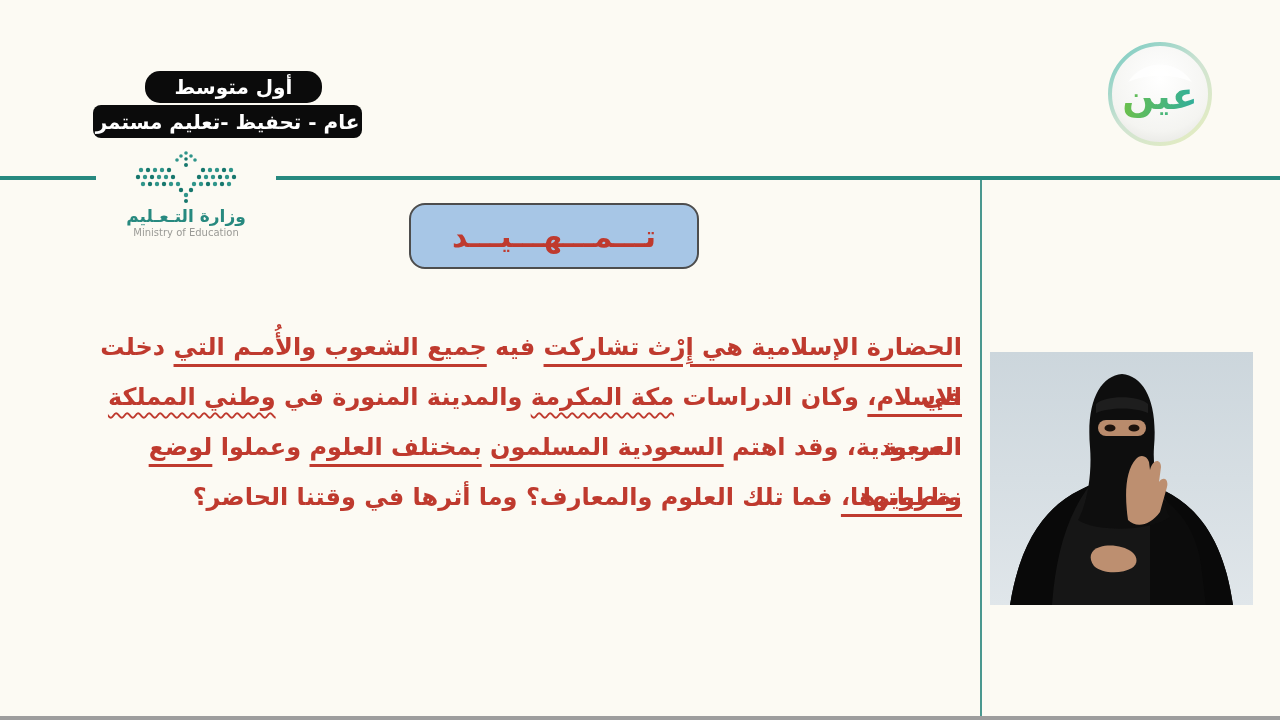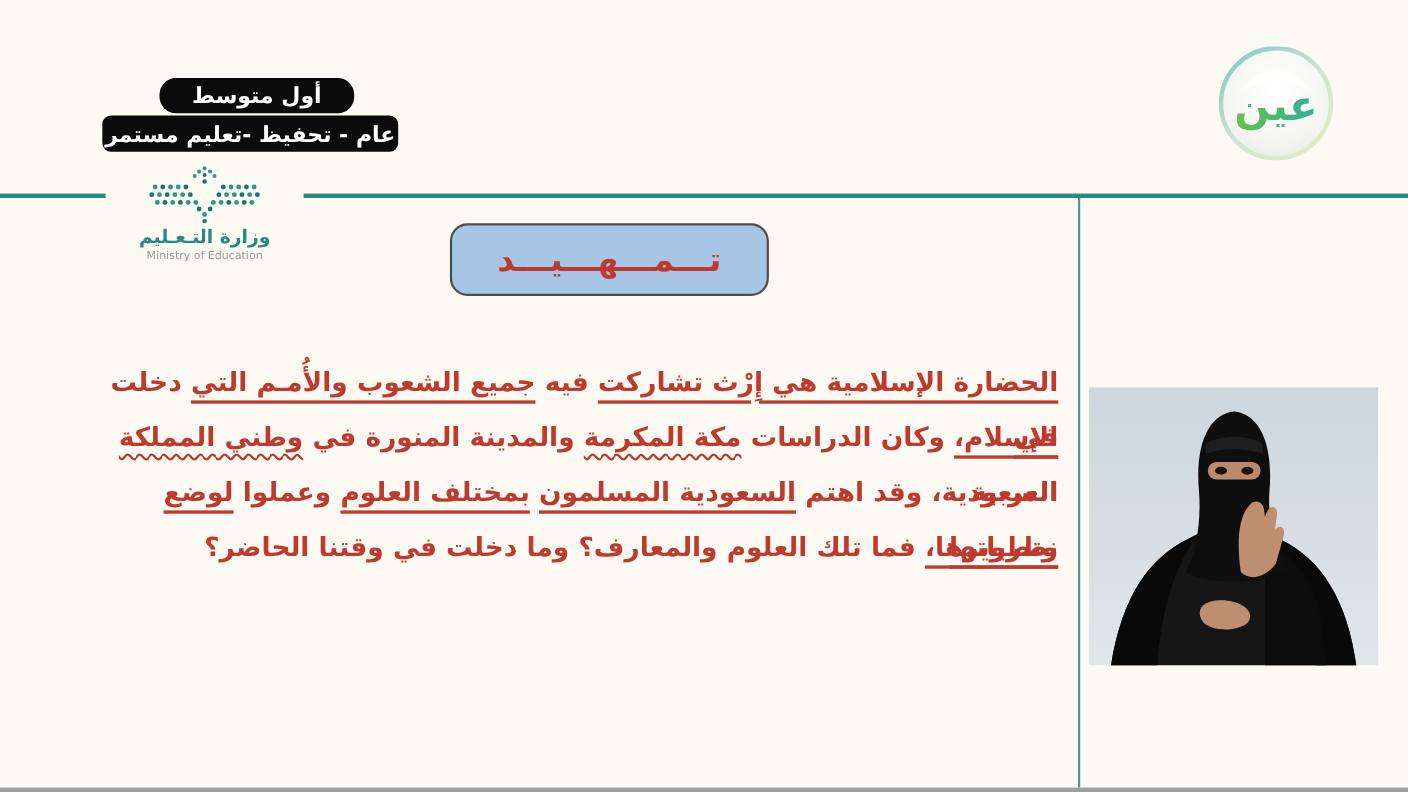--- a/index.html
+++ b/index.html
@@ -147,21 +147,21 @@
 </div>
 
 <div class="tamheed">
   <span>تـــمـــهـــيـــد</span>
 </div>
 
 <div class="paragraph">
     <div class="para-line justify"><span class="u-straight">الحضارة الإسلامية هي إِرْث تشاركت</span><span> فيه </span><span class="u-straight">جميع الشعوب والأُمـم التي</span><span> دخلت </span><span class="u-straight">في</span></div>
     <div class="para-line justify"><span class="u-straight">الإسلام،</span><span> وكان الدراسات </span><span class="u-wavy">مكة المكرمة</span><span> والمدينة المنورة في </span><span class="u-wavy">وطني المملكة</span><span> العربية</span></div>
     <div class="para-line justify"><span>السعودية، وقد اهتم </span><span class="u-straight">السعودية المسلمون</span><span> </span><span class="u-straight">بمختلف العلوم</span><span> وعملوا </span><span class="u-straight">لوضع نظرياتها</span></div>
-    <div class="para-line"><span class="u-straight">وتطويرها،</span><span> فما تلك العلوم والمعارف؟ وما دخلت في وقتنا الحاضر؟</span></div>
+    <div class="para-line"><span class="u-straight">وتطويرها،</span><span> فما تلك العلوم والمعارف؟ وما أثرها في وقتنا الحاضر؟</span></div>
   </div>
 
 <div class="video-box">
   <svg viewBox="0 0 263 253">
     <defs>
       <linearGradient id="vbg" x1="0" y1="0" x2="0" y2="1">
         <stop offset="0" stop-color="#ccd6dc"></stop>
         <stop offset="1" stop-color="#e0e6ea"></stop>
       </linearGradient>
     </defs>

